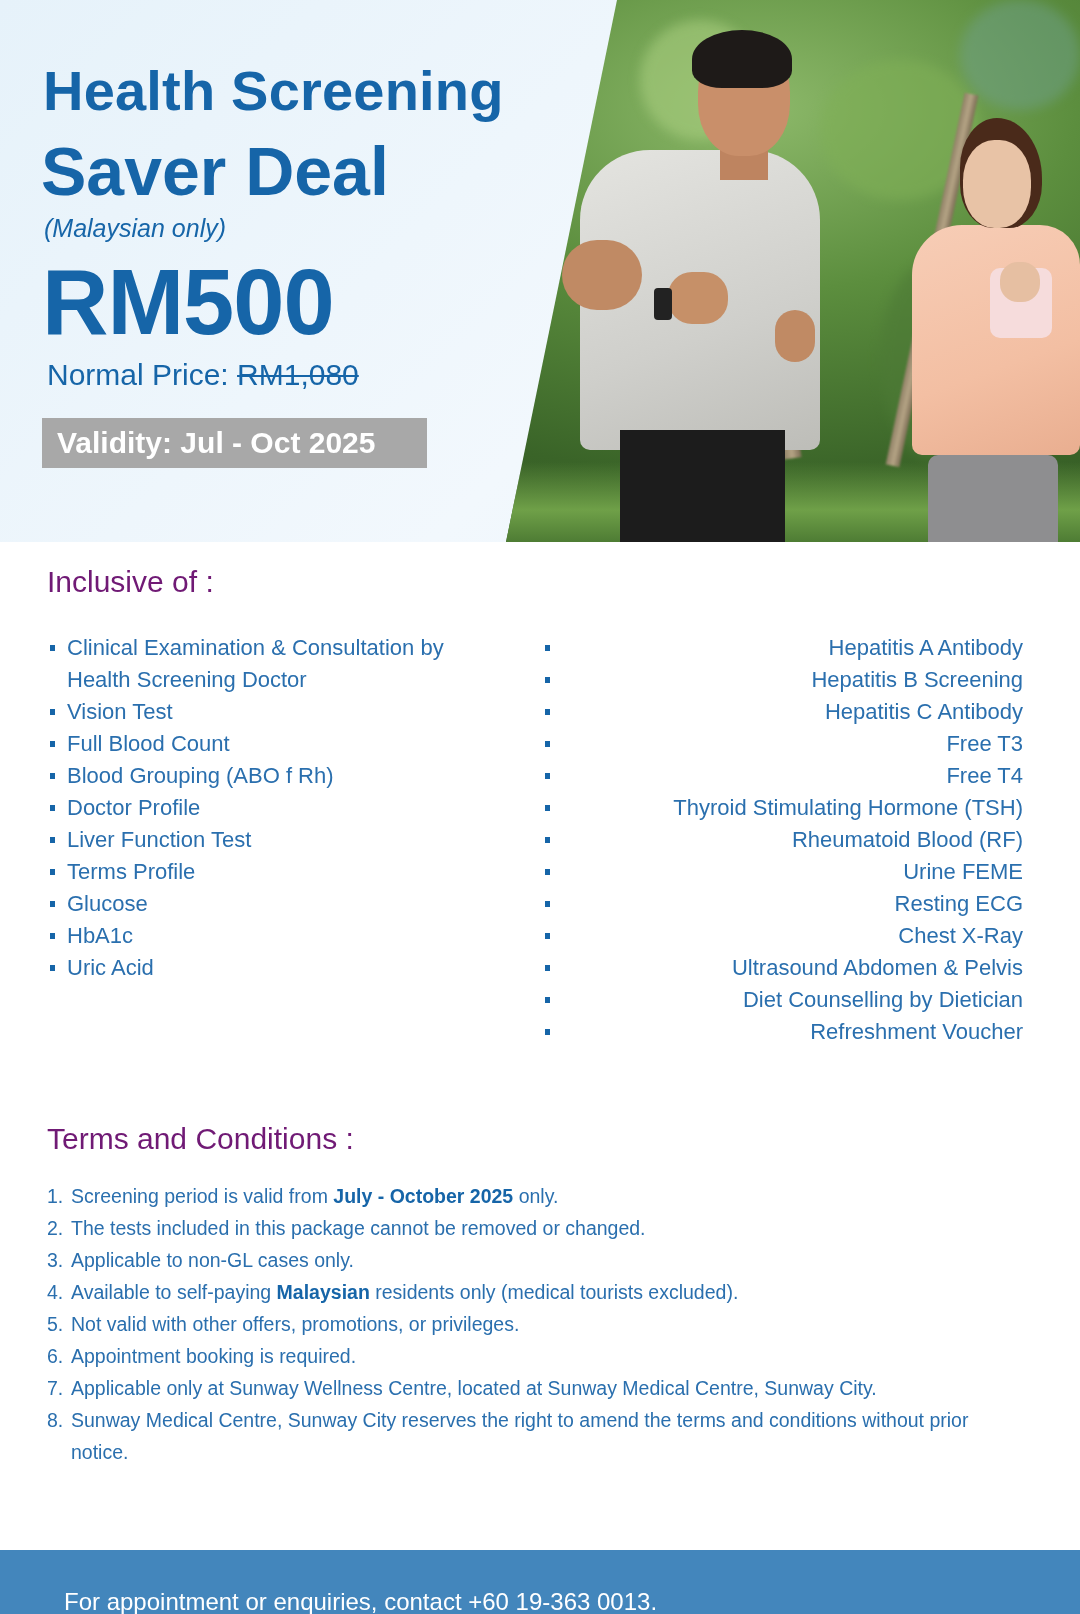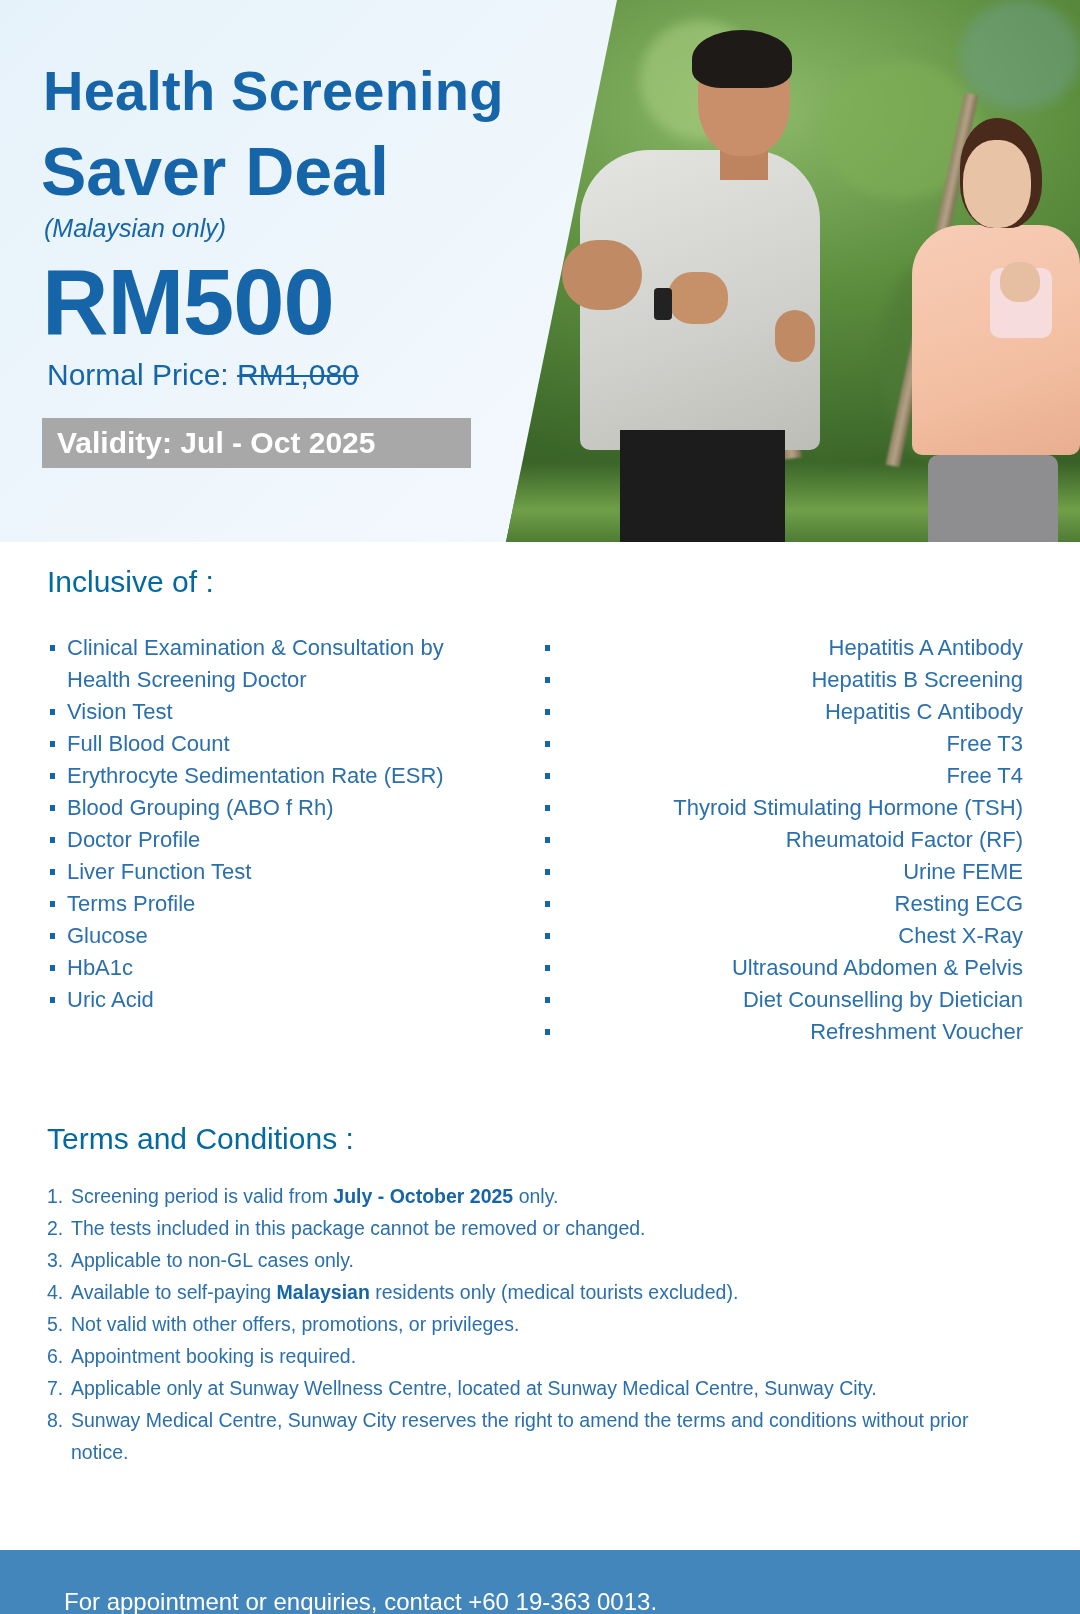--- a/index.html
+++ b/index.html
@@ -44,24 +44,24 @@
   .w-top { position: absolute; left: 990px; top: 268px; width: 62px; height: 70px; border-radius: 10px; background: #F6DCDC; }
   .w-fist { position: absolute; left: 1000px; top: 262px; width: 40px; height: 40px; border-radius: 18px; background: #E6BFA2; }
   .w-legs { position: absolute; left: 928px; top: 455px; width: 130px; height: 90px; background: #8E8E90; border-radius: 10px 10px 0 0; }
 
   .title-1 { position: absolute; left: 43px; top: 58px; font-size: 56px; font-weight: 700; color: #1665A8; letter-spacing: 0.2px; white-space: nowrap; }
   .title-2 { position: absolute; left: 41px; top: 132px; font-size: 68px; font-weight: 700; color: #1665A8; white-space: nowrap; }
   .subtitle { position: absolute; left: 44px; top: 214px; font-size: 25px; font-style: italic; color: #1665A8; white-space: nowrap; }
   .price { position: absolute; left: 42px; top: 250px; font-size: 92px; font-weight: 700; color: #1665A8; letter-spacing: -1px; white-space: nowrap; }
   .normal-price { position: absolute; left: 47px; top: 358px; font-size: 30px; color: #1665A8; white-space: nowrap; }
   .normal-price .strike { text-decoration: line-through; text-decoration-thickness: 2px; }
-  .validity { position: absolute; left: 42px; top: 418px; width: 429px; height: 50px; background: #A8A8A8;
+  .validity { position: absolute; left: 42px; top: 418px; width: 385px; height: 50px; background: #A8A8A8;
               color: #ffffff; font-size: 30px; font-weight: 700; line-height: 50px; padding-left: 15px; white-space: nowrap; }
 
-  .section-h { position: absolute; left: 47px; font-size: 30px; color: #0369a1; white-space: nowrap; }
+  .section-h { position: absolute; left: 47px; font-size: 30px; color: #701a75; white-space: nowrap; }
   .list { position: absolute; list-style: none; }
   .list li { position: relative; font-size: 22px; line-height: 32px; color: #2A6FAE; padding-left: 19px; }
   .list li::before { content: ""; position: absolute; left: 2px; top: 13px; width: 5px; height: 6px; background: #1665A8; }
   .list-left { left: 48px; top: 632px; width: 460px; }
   .list-right { left: 543px; top: 632px; width: 480px; text-align: right; }
 
   .terms { position: absolute; left: 47px; top: 1180px; width: 1000px; list-style: none; }
   .terms li { font-size: 19.5px; line-height: 32px; color: #2A6FAE; display: flex; }
   .terms li .num { display: inline-block; width: 24px; flex: none; }
   .terms li b { color: #1665A8; font-weight: 700; }
@@ -107,38 +107,37 @@
   </div>
   <div class="validity">Validity: Jul - Oct 2025</div>
 </div>
 
 <div class="section-h" style="top:565px">Inclusive of :</div>
 
 <ul class="list list-left">
   <li>Clinical Examination &amp; Consultation by Health Screening Doctor</li>
   <li>Vision Test</li>
   <li>Full Blood Count</li>
-  <li>Erythrocyte Sedimentation Rate (ESR)</li>
   <li>Blood Grouping (ABO f Rh)</li>
   <li>Doctor Profile</li>
   <li>Liver Function Test</li>
   <li>Terms Profile</li>
   <li>Glucose</li>
   <li>HbA1c</li>
   <li>Uric Acid</li>
 </ul>
 
 <ul class="list list-right">
   <li>Hepatitis A Antibody</li>
   <li>Hepatitis B Screening</li>
   <li>Hepatitis C Antibody</li>
   <li>Free T3</li>
   <li>Free T4</li>
   <li>Thyroid Stimulating Hormone (TSH)</li>
-  <li>Rheumatoid Factor (RF)</li>
+  <li>Rheumatoid Blood (RF)</li>
   <li>Urine FEME</li>
   <li>Resting ECG</li>
   <li>Chest X-Ray</li>
   <li>Ultrasound Abdomen &amp; Pelvis</li>
   <li>Diet Counselling by Dietician</li>
   <li>Refreshment Voucher</li>
 </ul>
 
 <div class="section-h" style="top:1122px">Terms and Conditions :</div>
 

